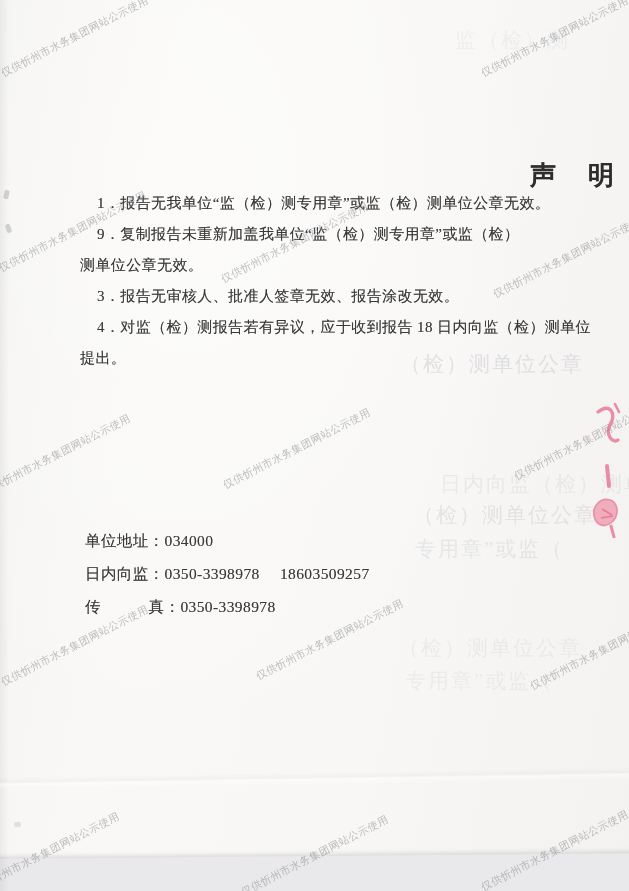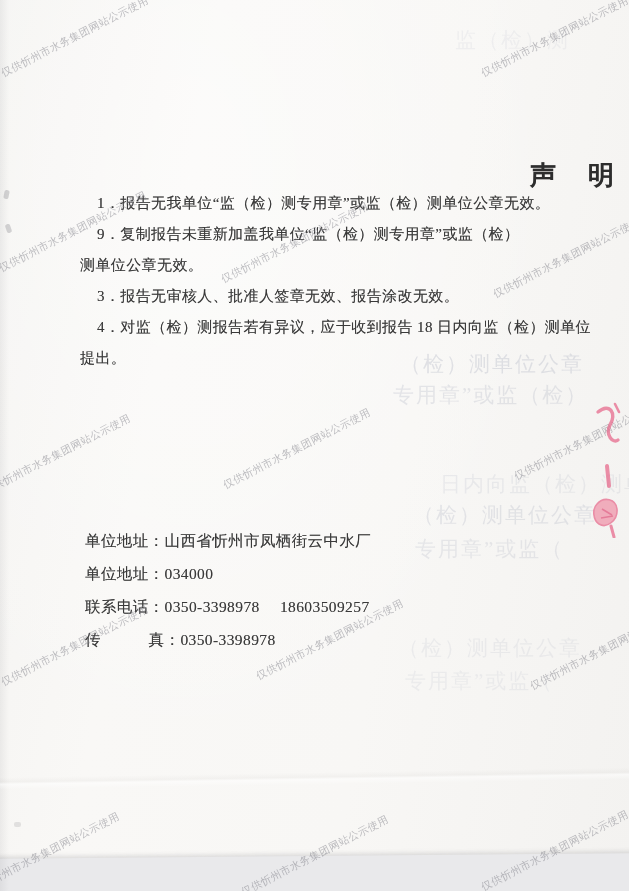--- a/index.html
+++ b/index.html
@@ -63,42 +63,40 @@
 
   .seal{position:absolute;left:590px;top:398px;z-index:6;opacity:0.75;}
 </style>
 </head>
 <body>
 
 <div class="page">
 
   <div class="bleed" style="left:455px;top:26px;opacity:0.10;">监（检）测</div>
   <div class="bleed" style="left:400px;top:350px;opacity:0.26;">（检）测单位公章</div>
-  <div class="bleed" style="left:393px;top:381px;opacity:0.22;">专用章”或监（检）</div>
   <div class="bleed" style="left:440px;top:470px;opacity:0.15;">日内向监（检）测单</div>
   <div class="bleed" style="left:413px;top:501px;opacity:0.22;">（检）测单位公章</div>
   <div class="bleed" style="left:415px;top:535px;opacity:0.19;">专用章”或监（</div>
   <div class="bleed" style="left:398px;top:634px;opacity:0.13;">（检）测单位公章</div>
   <div class="bleed" style="left:405px;top:667px;opacity:0.12;">专用章”或监（</div>
 
   <div class="title">声　明</div>
 
   <div class="doc-body">
     <p>1．报告无我单位“监（检）测专用章”或监（检）测单位公章无效。</p>
     <p>9．复制报告未重新加盖我单位“监（检）测专用章”或监（检）
 测单位公章无效。</p>
     <p>3．报告无审核人、批准人签章无效、报告涂改无效。</p>
     <p>4．对监（检）测报告若有异议，应于收到报告 18 日内向监（检）测单位
 提出。</p>
   </div>
 
   <div class="contact">
-    <div class="row"><span>单位地址：</span><span>山西省忻州市凤栖街云中水厂</span></div>
     <div class="row"><span>单位地址：</span><span>034000</span></div>
-    <div class="row"><span>联系电话：</span><span>0350-3398978　 18603509257</span></div>
+    <div class="row"><span>日内向监：</span><span>0350-3398978　 18603509257</span></div>
     <div class="row"><span>传　　　真：</span><span>0350-3398978</span></div>
   </div>
 
   <div class="scan-bottom"></div>
   <div class="edge-left"></div>
   <div class="crease"></div>
   <div class="speck" style="left:4px;top:190px;transform:rotate(12deg);"></div>
   <div class="speck" style="left:6px;top:224px;transform:rotate(-20deg);"></div>
   <div class="speck" style="left:14px;top:822px;width:7px;height:5px;opacity:0.6;"></div>
 

